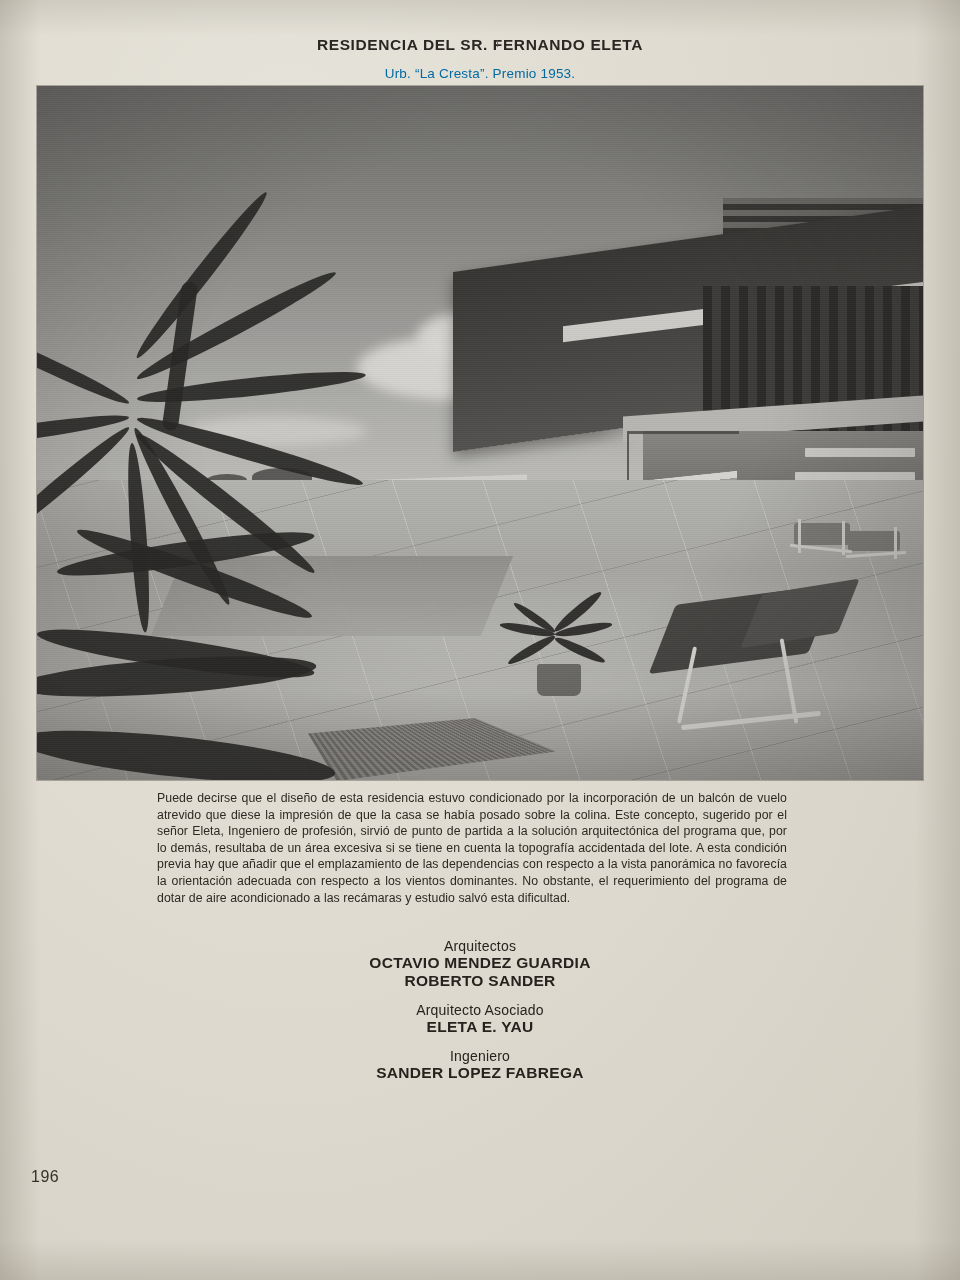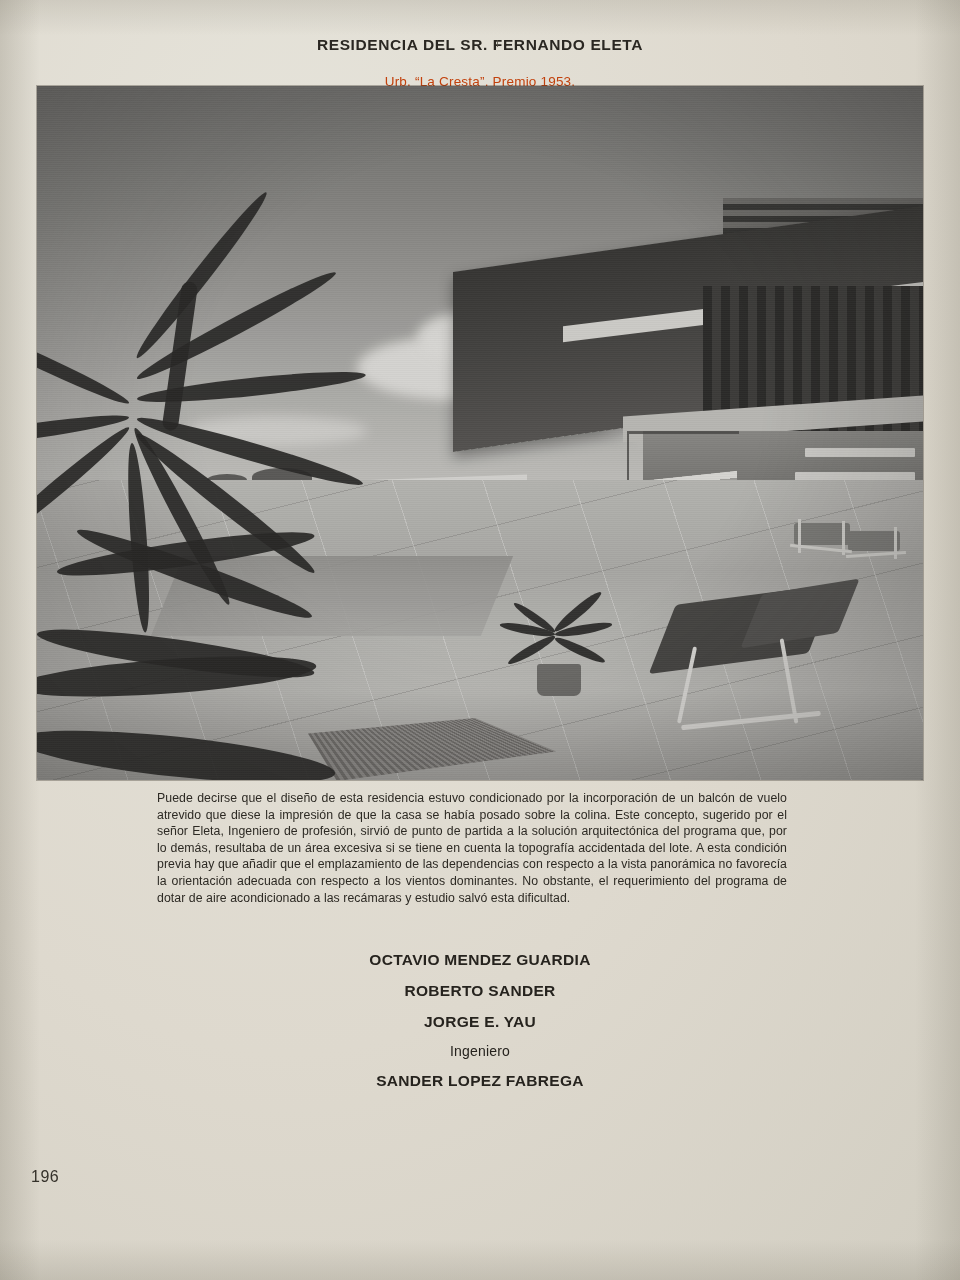--- a/index.html
+++ b/index.html
@@ -50,23 +50,23 @@
     width: 960px;
     text-align: center;
   }
   .title {
     font-size: 15.5px;
     font-weight: bold;
     letter-spacing: 0.6px;
     color: #2a2722;
   }
   .subtitle {
-    margin-top: 20px;
+    margin-top: 12px;
     font-size: 13.5px;
-    color: #c2410c;
+    color: #0369a1;
     letter-spacing: 0.2px;
   }
   .tick {
     position: absolute;
     left: 497px;
     top: 40px;
     width: 1px;
     height: 7px;
     background: #56524a;
     opacity: .8;
@@ -326,21 +326,21 @@
   .credit-role {
     font-size: 14px;
     margin-top: 12px;
     letter-spacing: .2px;
   }
   .credit-role.first { margin-top: 0; }
   .credit-name {
     font-size: 15.5px;
     font-weight: bold;
     letter-spacing: .3px;
-    margin-top: 13px;
+    margin-top: 0;
   }
 
   
   .folio {
     position: absolute;
     left: 31px;
     top: 1168px;
     font-size: 16px;
     color: #35312a;
     letter-spacing: .5px;
@@ -448,24 +448,26 @@
       <div class="vignette"></div>
       <div class="grain"></div>
     </div>
   </div>
 
   <div class="body-text">
     <p>Puede decirse que el diseño de esta residencia estuvo condicionado por la incorporación de un balcón de vuelo atrevido que diese la impresión de que la casa se había posado sobre la colina. Este concepto, sugerido por el señor Eleta, Ingeniero de profesión, sirvió de punto de partida a la solución arquitectónica del programa que, por lo demás, resultaba de un área excesiva si se tiene en cuenta la topografía accidentada del lote. A esta condición previa hay que añadir que el emplazamiento de las dependencias con respecto a la vista panorámica no favorecía la orientación adecuada con respecto a los vientos dominantes. No obstante, el requerimiento del programa de dotar de aire acondicionado a las recámaras y estudio salvó esta dificultad.</p>
   </div>
 
   <div class="credits">
+    <div class="credit-role first">Arquitectos</div>
     <div class="credit-name">OCTAVIO MENDEZ GUARDIA</div>
     <div class="credit-name">ROBERTO SANDER</div>
 
-    <div class="credit-name">JORGE E. YAU</div>
+    <div class="credit-role">Arquitecto Asociado</div>
+    <div class="credit-name">ELETA E. YAU</div>
 
     <div class="credit-role">Ingeniero</div>
     <div class="credit-name">SANDER LOPEZ FABREGA</div>
   </div>
 
   <div class="folio">196</div>
 
 </div>
 
 </body></html>

